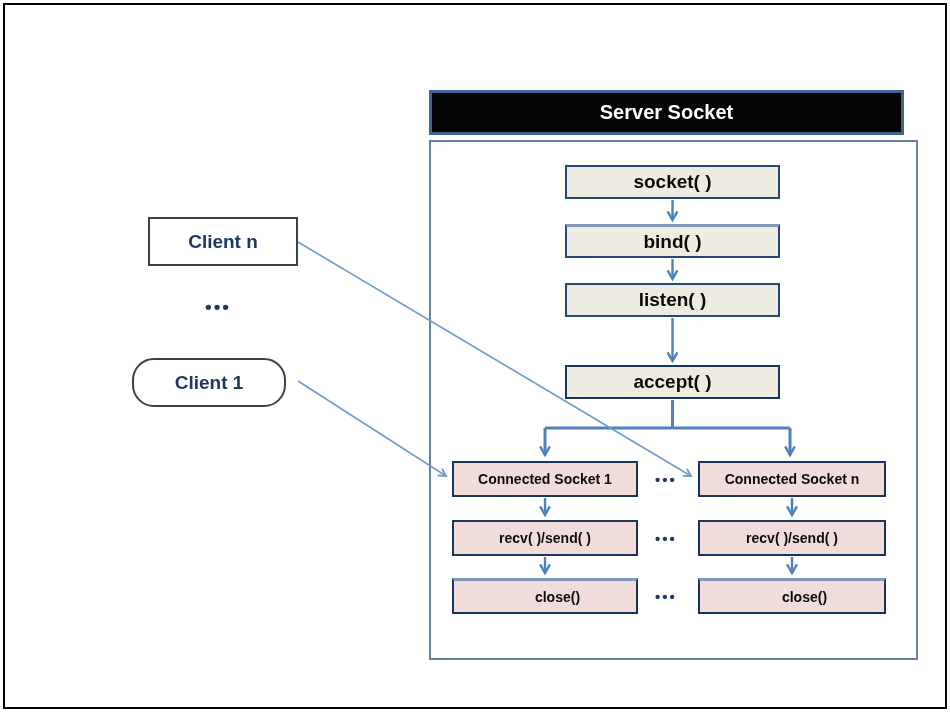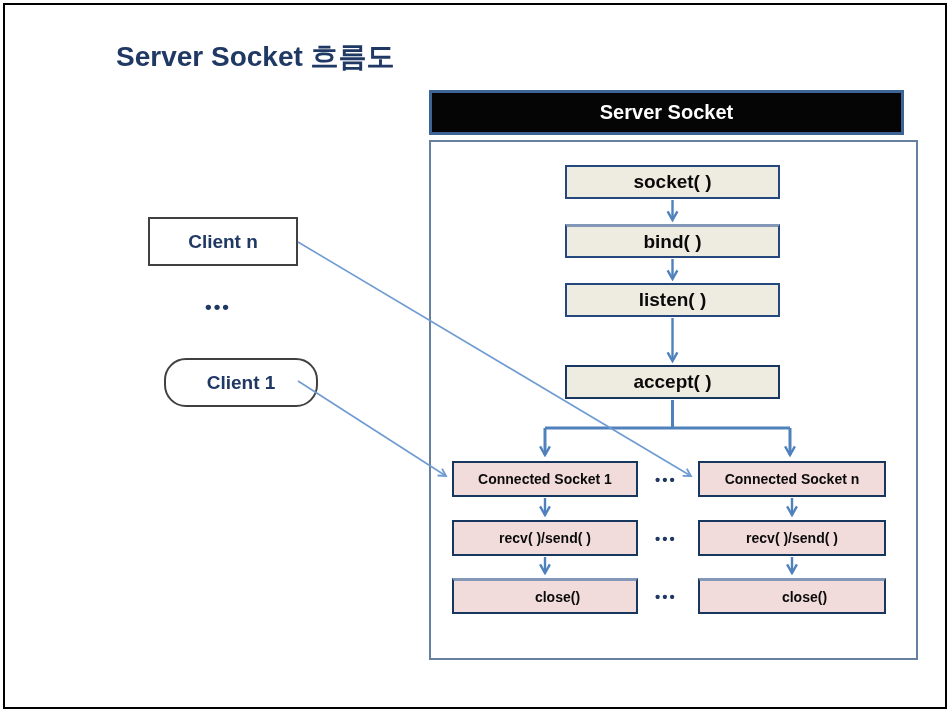--- a/index.html
+++ b/index.html
@@ -58,21 +58,20 @@
     position:absolute;left:0;top:0;width:950px;height:712px;pointer-events:none;
   }
 </style>
 </head>
 <body>
 
 <div class="stage">
 
   <div class="frame"></div>
 
-  <h1 class="title">Server Socket 흐름도</h1>
 
   <div class="panel"></div>
 
   <div class="panel-header">
     <span>Server Socket</span>
   </div>
 
   <div class="fbox" style="left:565px;top:165px;width:215px;height:34px;">socket( )</div>
   <div class="fbox shadetop" style="left:565px;top:224px;width:215px;height:34px;">bind( )</div>
   <div class="fbox" style="left:565px;top:283px;width:215px;height:34px;">listen( )</div>
@@ -85,21 +84,21 @@
   <div class="pbox" style="left:698px;top:461px;width:188px;height:36px;">Connected Socket n</div>
   <div class="pbox" style="left:698px;top:520px;width:188px;height:36px;">recv( )/send( )</div>
   <div class="pbox shadetop" style="left:698px;top:578px;width:188px;height:36px;">close()</div>
 
   <div class="dots small" style="left:644px;top:472px;">•••</div>
   <div class="dots small" style="left:644px;top:531px;">•••</div>
   <div class="dots small" style="left:644px;top:589px;">•••</div>
 
   <div class="cbox" style="left:148px;top:217px;width:150px;height:49px;">Client n</div>
   <div class="dots big" style="left:196px;top:297px;">•••</div>
-  <div class="cbox" style="left:164px;top:358px;width:154px;height:49px;border-radius:22px;">Client 1</div>
+  <div class="cbox" style="left:132px;top:358px;width:154px;height:49px;border-radius:22px;">Client 1</div>
 
   <svg class="overlay" viewBox="0 0 950 712" xmlns="http://www.w3.org/2000/svg">
     <defs>
       <marker id="mA" viewBox="0 0 12 12" refX="10" refY="6" markerWidth="13" markerHeight="13" markerUnits="userSpaceOnUse" orient="auto">
         <path d="M2,1.5 L10,6 L2,10.5" fill="none" stroke="#4f81bd" stroke-width="2.2"></path>
       </marker>
       <marker id="mB" viewBox="0 0 12 12" refX="10" refY="6" markerWidth="11" markerHeight="11" markerUnits="userSpaceOnUse" orient="auto">
         <path d="M2,1.5 L10,6 L2,10.5" fill="none" stroke="#6f9bd3" stroke-width="2"></path>
       </marker>
     </defs>

